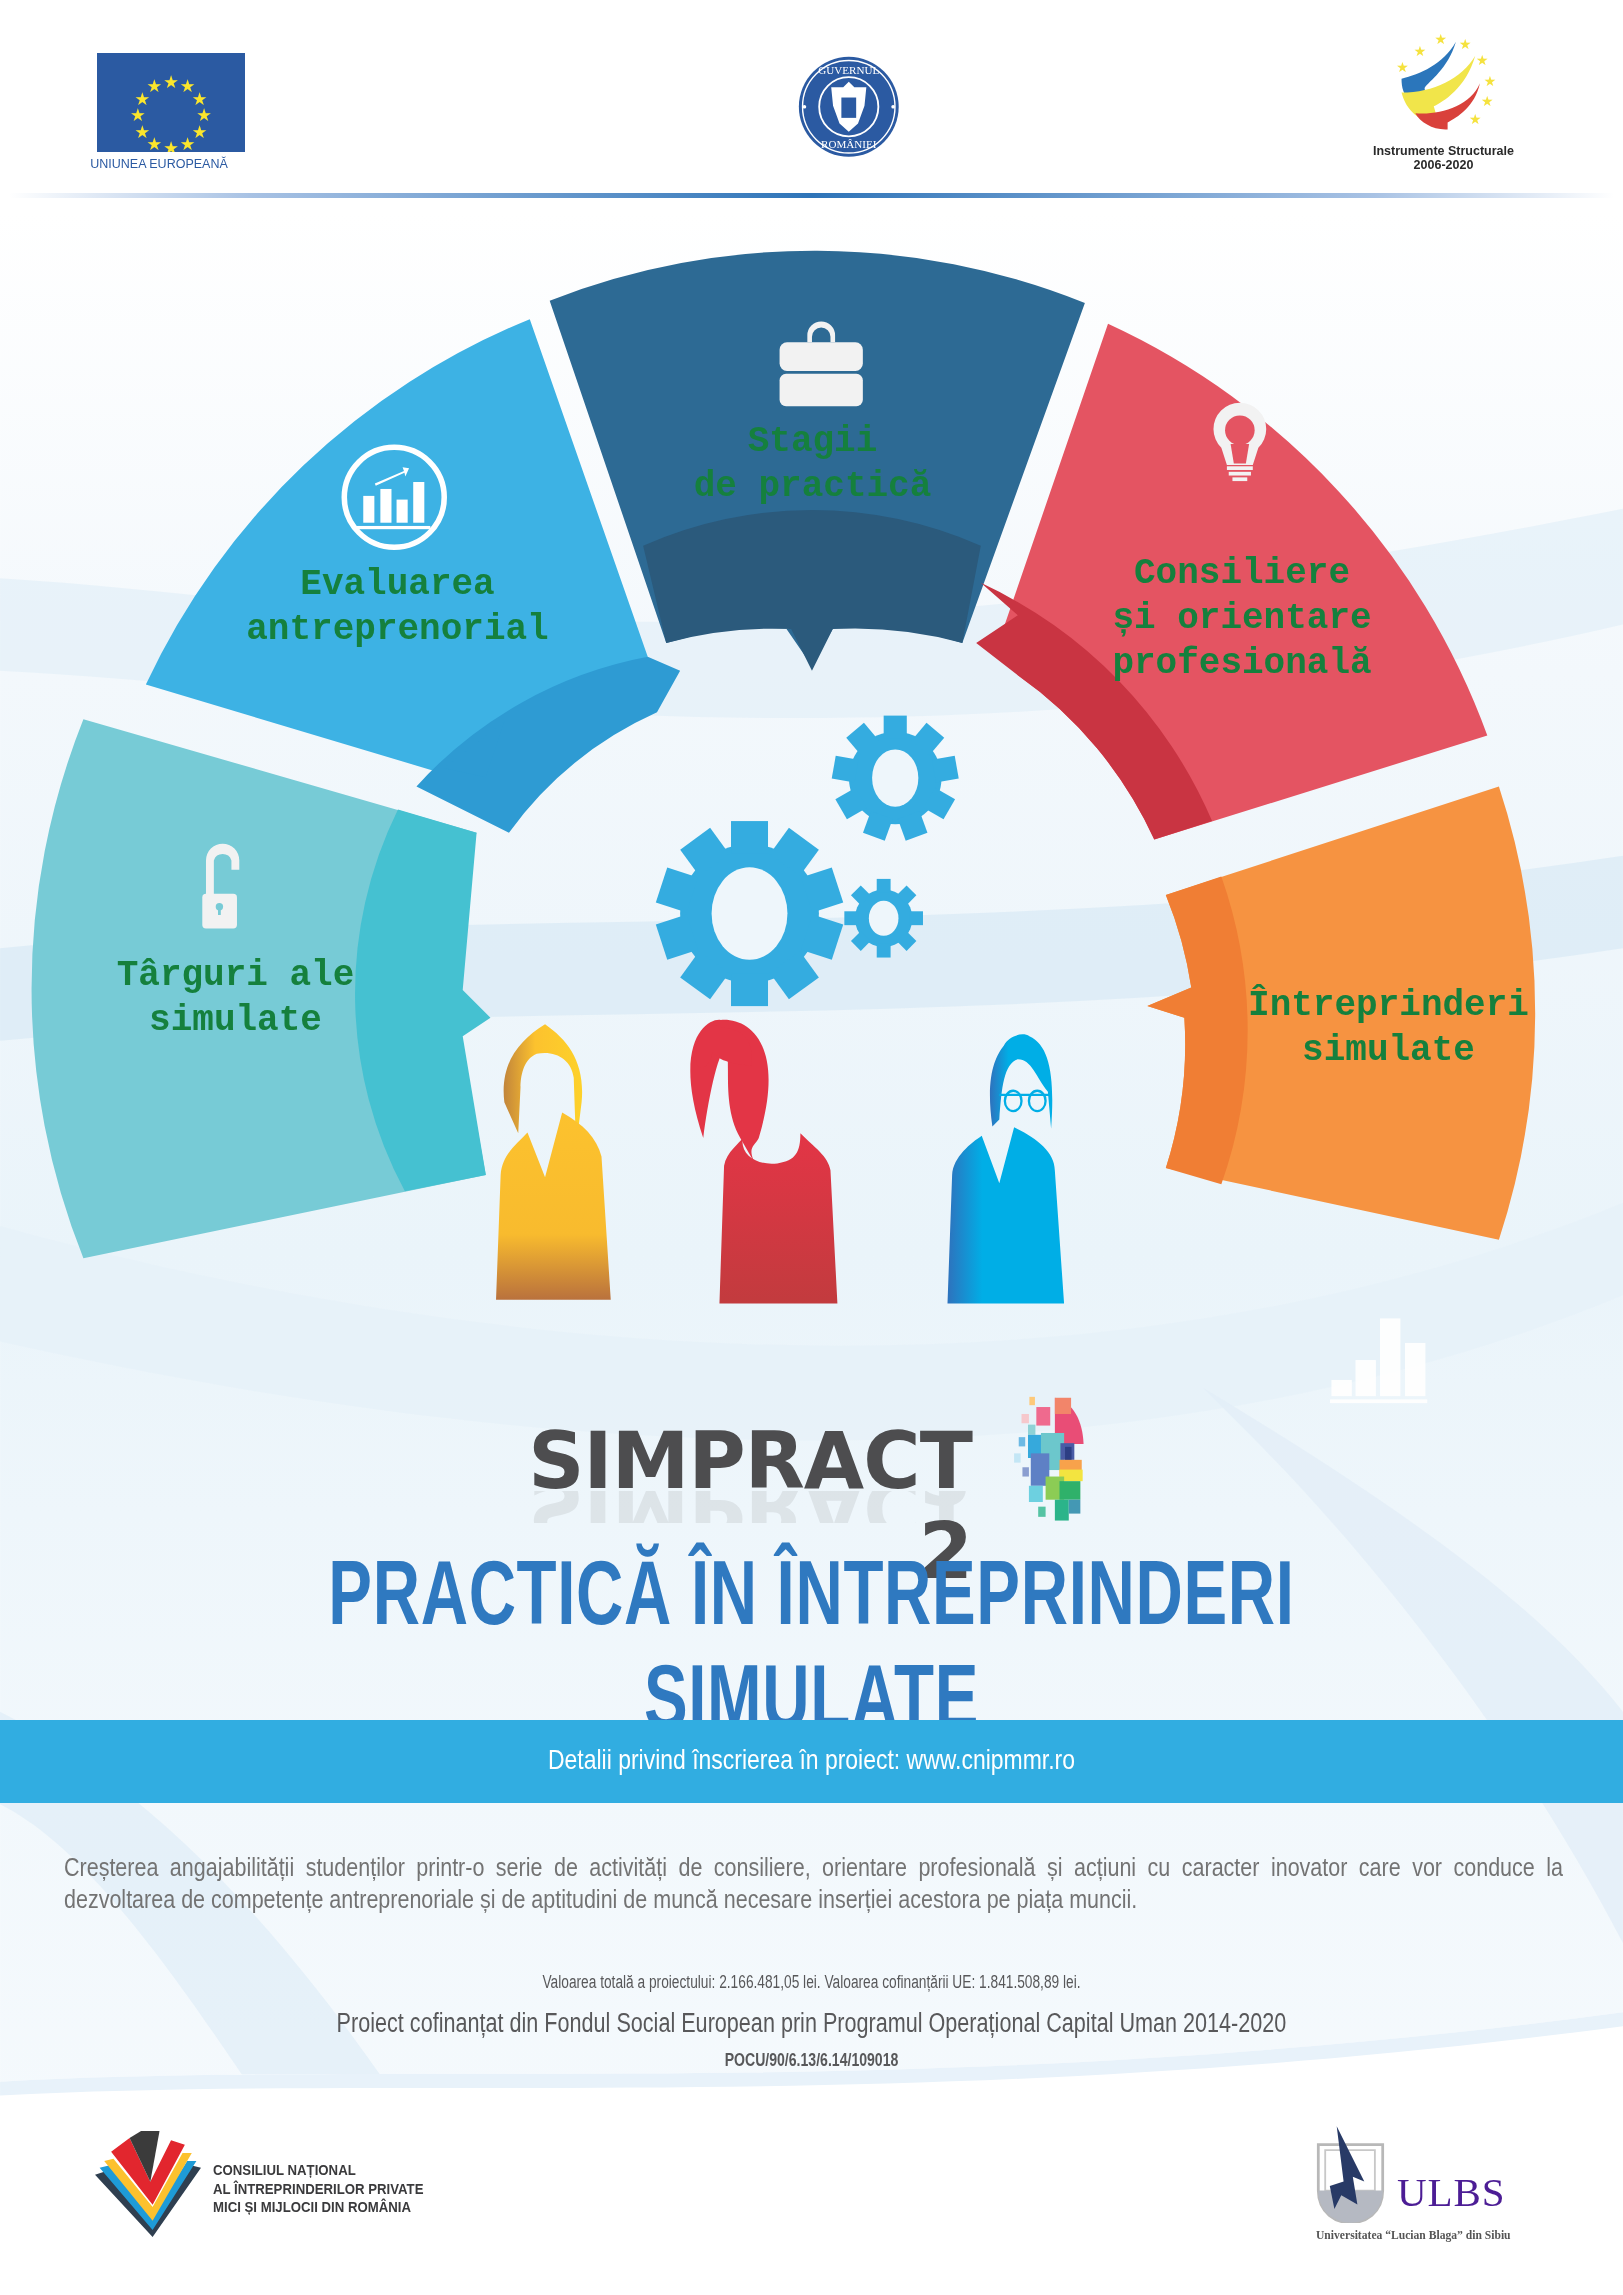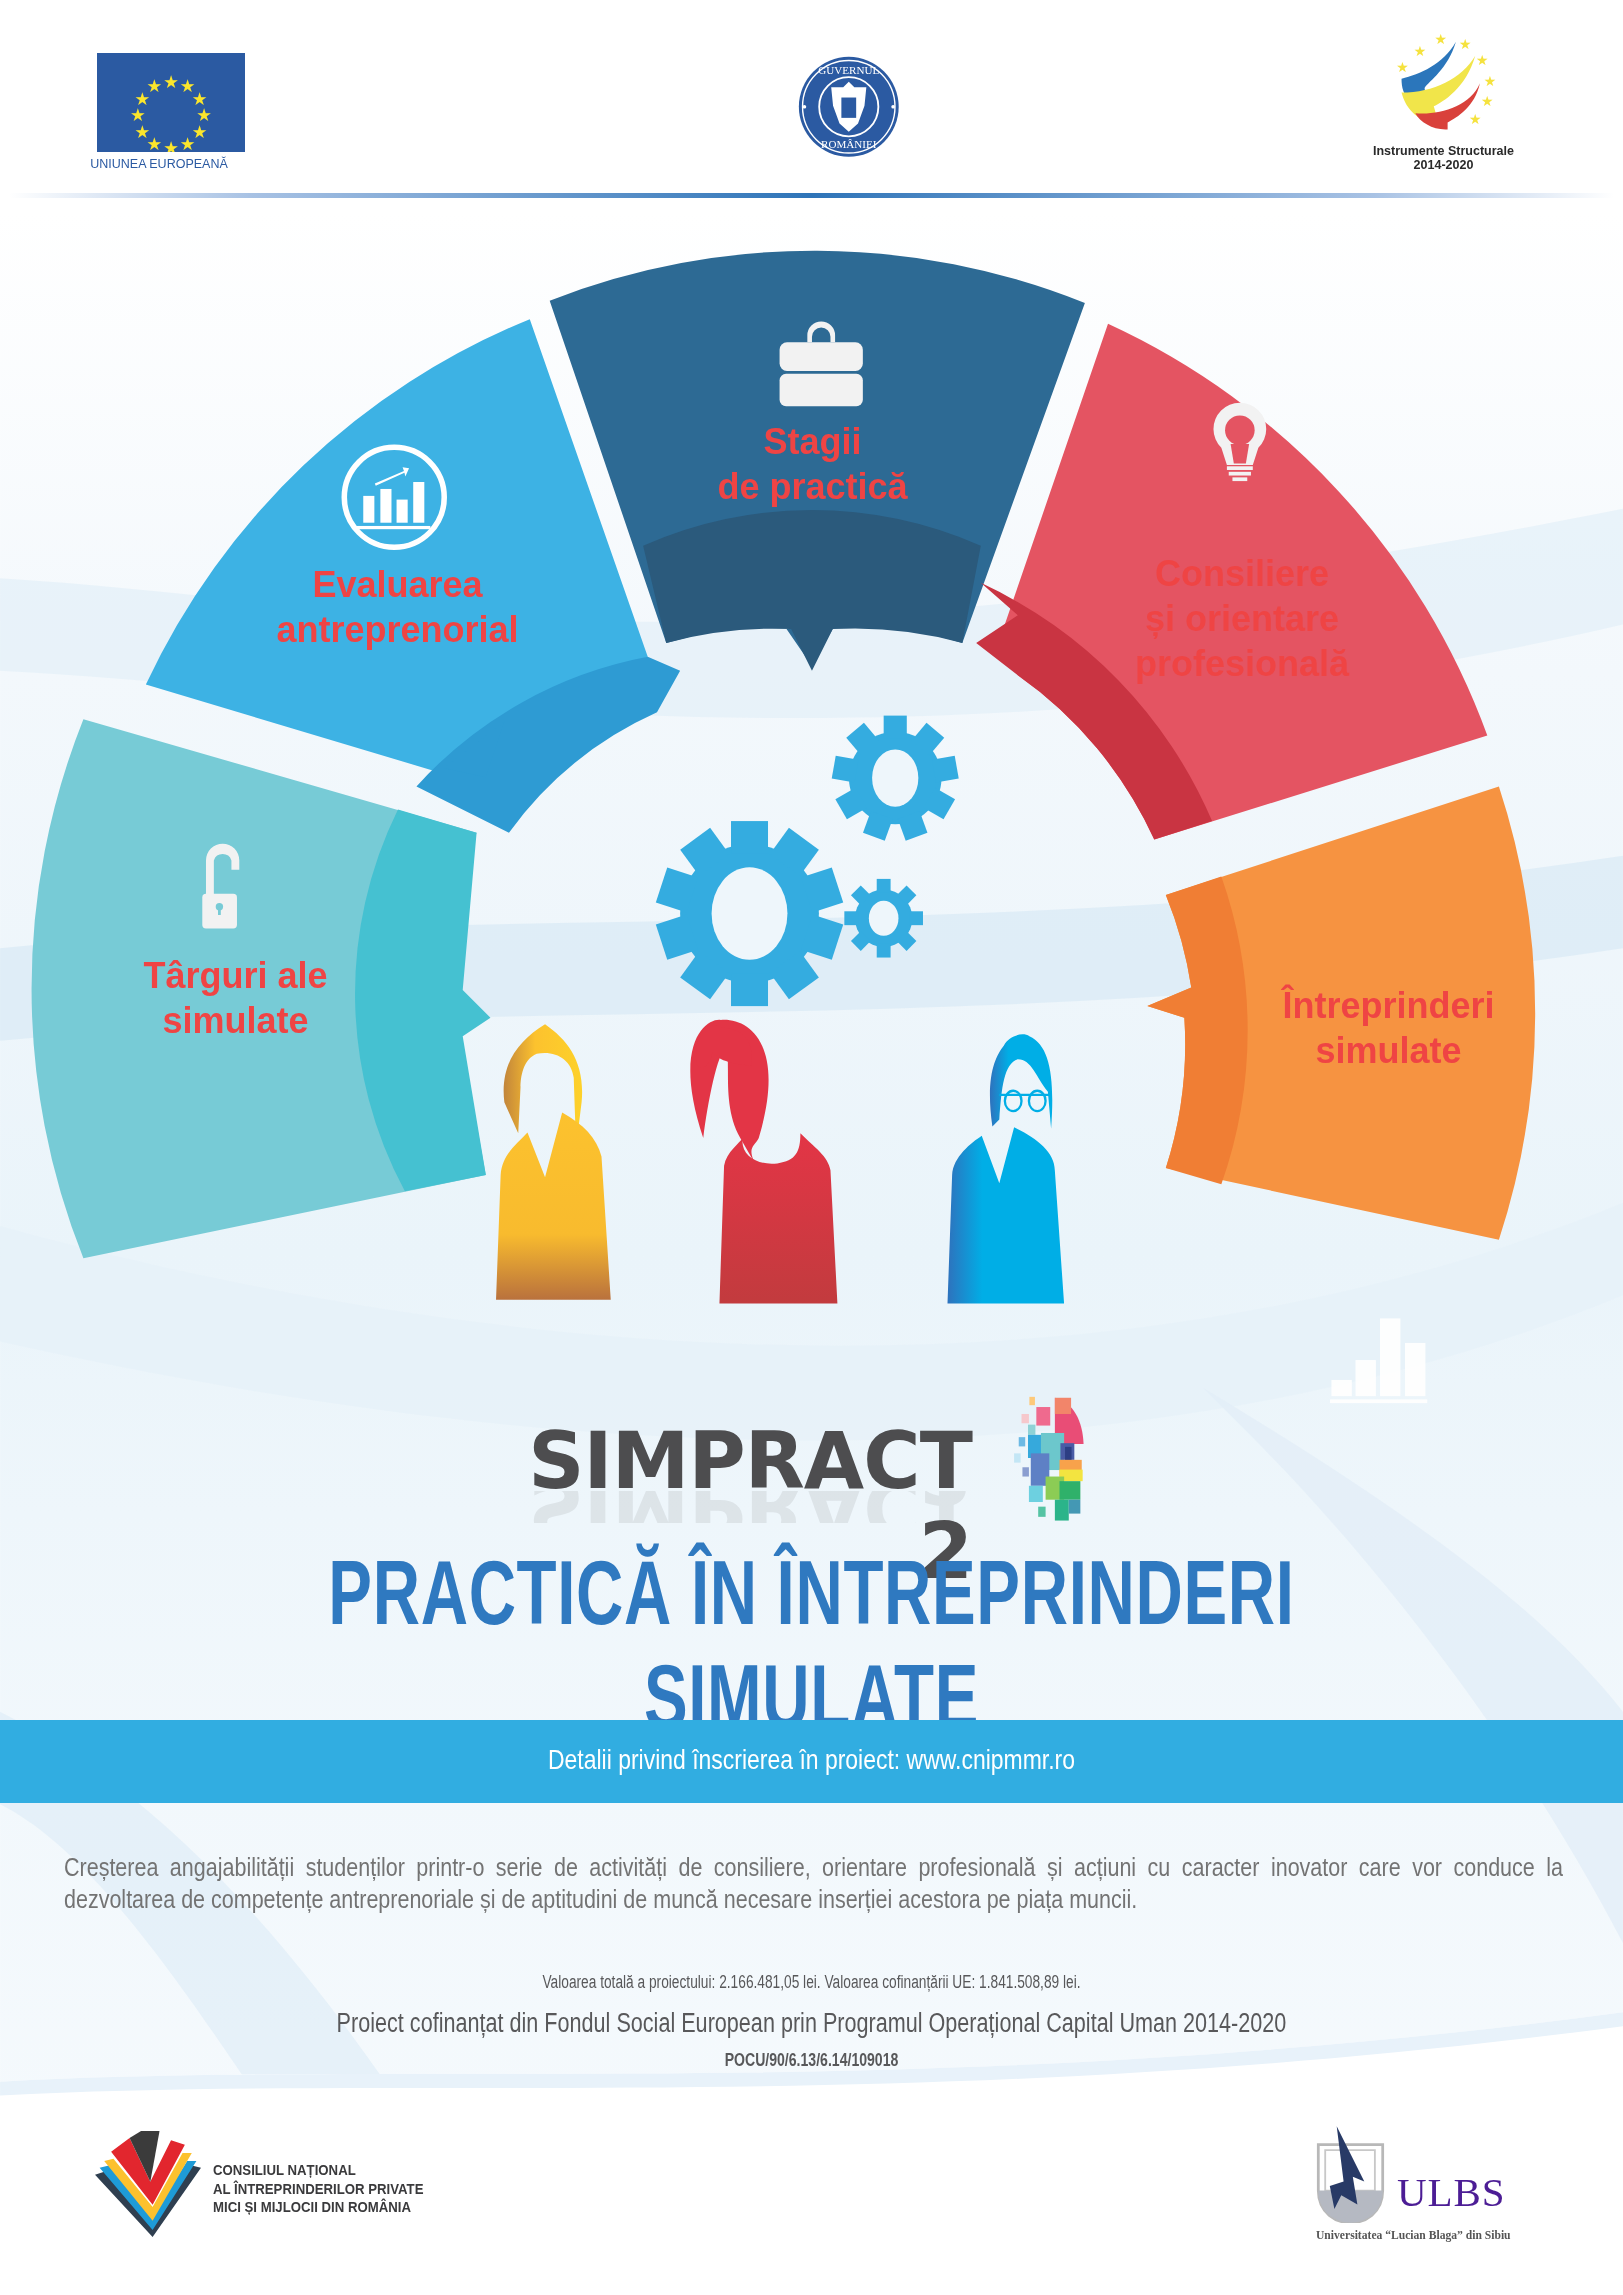--- a/index.html
+++ b/index.html
@@ -7,21 +7,21 @@
   .abs { position:absolute; }
   #bg { position:absolute; left:0; top:0; width:1623px; height:2295px; }
   .header-line { position:absolute; left:9.3px; top:193px; width:1605px; height:4.6px;
     background: linear-gradient(90deg, rgba(255,255,255,0) 0%, #a8c2e4 15%, #2e74b8 50%, #a8c2e4 85%, rgba(255,255,255,0) 100%); }
   .logo-eu { left:97px; top:53px; width:148px; height:99px; background:#2b5aa2; }
   .logo-eu-label { left:85px; top:157px; width:148px; text-align:center; font-family:Liberation Sans, sans-serif; font-size:12.5px; color:#2b5aa2; letter-spacing:0px; }
   .logo-gov { left:797px; top:55px; width:104px; height:104px; }
   .logo-is { left:1383px; top:28px; width:120px; height:106px; }
   .logo-is-label { left:1360px; top:144px; width:167px; text-align:center; font-family:"Liberation Sans", sans-serif; font-weight:bold; font-size:12.5px; line-height:14.3px; color:#2a2a2a; }
   #wheel { position:absolute; left:0; top:0; width:1623px; height:1434px; }
-  .seg-label { position:absolute; color:#ef4444; font-family:Liberation Sans, sans-serif; font-weight:bold; text-align:center; line-height:45px; font-size:36px; }
+  .seg-label { position:absolute; color:#15803d; font-family:Liberation Mono, monospace; font-weight:bold; text-align:center; line-height:45px; font-size:36px; }
   .title-simpract { position:absolute; left:509px; top:1416px; width:463px; font-family:"DejaVu Sans", sans-serif; font-weight:bold; font-size:78px; color:#4d4d4f; letter-spacing:-0.9px; text-align:right; }
   .title-reflect { position:absolute; left:509px; top:1491px; width:463px; font-family:"DejaVu Sans", sans-serif; font-weight:bold; font-size:78px; color:#4d4d4f; letter-spacing:-0.9px; text-align:right; transform:scaleY(-1); opacity:0.10; height:32px; overflow:hidden; line-height:32px; }
   .title-main { position:absolute; left:0; top:1541px; width:1623px; text-align:center; font-family:"Liberation Sans", sans-serif; font-weight:bold; font-size:91px; color:#2f79c0; transform:scaleX(0.72); transform-origin:center; letter-spacing:0.9px; }
   .band { position:absolute; left:0; top:1720px; width:1623px; height:83px; background:#31ade1; }
   .band-text { position:absolute; left:0; top:1744px; width:1623px; text-align:center; color:#ffffff; font-family:"Liberation Sans", sans-serif; font-size:28px; transform:scaleX(0.82); }
   .desc { position:absolute; left:64px; top:1851px; width:1499px; font-family:"Liberation Sans", sans-serif; font-size:25px; line-height:32px; color:#737373; text-align:justify; text-align-last:left; }
   .desc-inner { transform:scaleX(0.86); transform-origin:left top; width:1743px; }
   .val { position:absolute; left:0; top:1972px; width:1623px; text-align:center; font-family:"Liberation Sans", sans-serif; font-size:17.6px; color:#58585a; transform:scaleX(0.78); }
   .proiect { position:absolute; left:0; top:2008px; width:1623px; text-align:center; font-family:"Liberation Sans", sans-serif; font-size:27px; color:#58585a; transform:scaleX(0.8); }
   .pocu { position:absolute; left:0; top:2050px; width:1623px; text-align:center; font-family:"Liberation Sans", sans-serif; font-weight:bold; font-size:17.6px; color:#58585a; transform:scaleX(0.8); }
@@ -106,21 +106,21 @@
       <text x="232" y="125">★</text>
         <text x="226" y="170">★</text>
         <text x="200" y="208">★</text>
       <text x="80" y="60">★</text>
         <text x="42" y="95">★</text>
     </g>
   </svg>
 </div>
 <div class="abs logo-is-label">
   <div>Instrumente Structurale</div>
-  <div>2014-2020</div>
+  <div>2006-2020</div>
 </div>
 
 <div class="header-line"></div>
 
 <svg id="wheel" viewBox="0 0 3508 3100" xmlns="http://www.w3.org/2000/svg">
 
   <g>
     <path d="M 180 1555 L 1030 1800 A 880 880 0 0 0 1030 2430 L 1050 2540 L 180 2720 A 1570 1570 0 0 1 180 1555 Z" fill="#77cbd6"></path>
     <path d="M 860 1750 L 1030 1800 L 1000 2140 L 1060 2200 L 1000 2240 L 1050 2540 L 875 2575 A 900 900 0 0 1 860 1750 Z" fill="#45c1d1"></path>
   </g>

